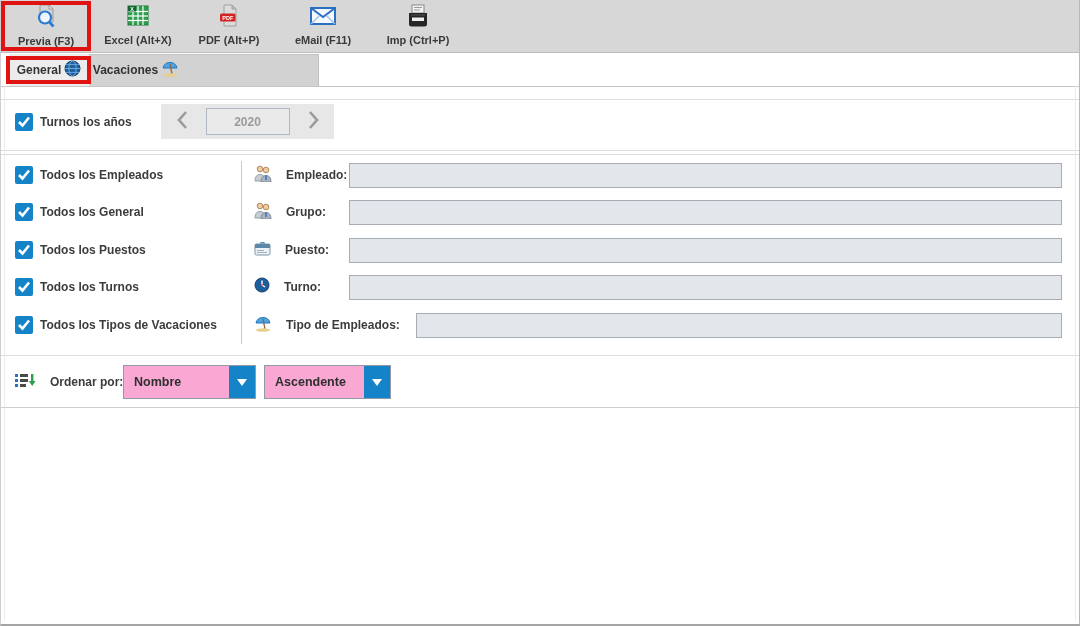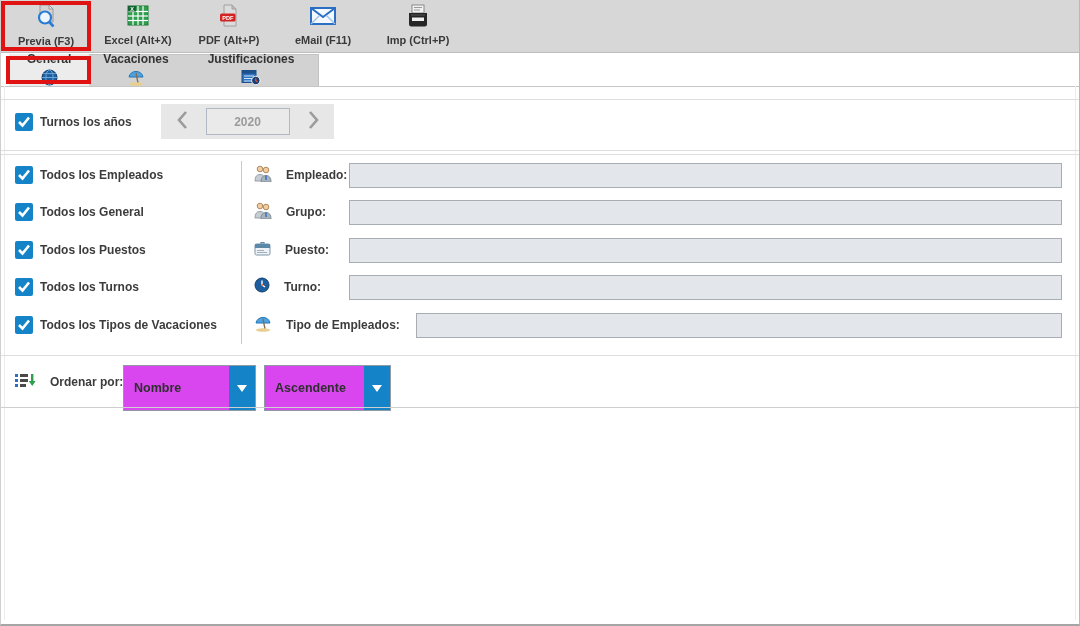--- a/index.html
+++ b/index.html
@@ -7,36 +7,36 @@
     border-left:1px solid #cfcfcf;border-right:1px solid #b9b9b9;border-bottom:2px solid #a5a5a5;
     font-family:"Liberation Sans",sans-serif;overflow:hidden;}
   
   .toolbar{position:absolute;left:0;top:0;right:0;height:53px;background:#d7d7d7;border-bottom:1px solid #bdbdbd;box-sizing:border-box;}
   .tb-btn{position:absolute;top:2px;width:88px;height:48px;display:flex;flex-direction:column;align-items:center;justify-content:space-between;padding:2px 0 4px;box-sizing:border-box;cursor:default;}
   .tb-label{font-size:11px;font-weight:bold;color:#3a3a3a;white-space:nowrap;}
   
   .annot{position:absolute;border:4px solid #e11212;box-sizing:border-box;pointer-events:none;z-index:50;}
   
   .tabstrip{position:absolute;left:8px;top:54px;width:310px;height:32px;background:#d2d2d2;border:1px solid #c2c2c2;border-bottom:none;box-sizing:border-box;}
-  .tab{position:absolute;top:54px;height:32px;display:flex;align-items:center;justify-content:center;gap:3px;font-size:12px;font-weight:bold;color:#333;box-sizing:border-box;flex-direction:column;}
+  .tab{position:absolute;top:54px;height:32px;display:flex;align-items:center;justify-content:center;gap:3px;font-size:12px;font-weight:bold;color:#333;box-sizing:border-box;}
   .tab.active{background:#ececec;}
   .hline{position:absolute;left:0;right:0;height:1px;background:#dedede;}
   
   .checkbox{width:18px;height:18px;background:#1583c7;border-radius:2px;display:flex;align-items:center;justify-content:center;flex:none;}
   .lbl{font-size:12px;font-weight:bold;color:#3c3c3c;white-space:nowrap;}
   .cb-row{position:absolute;left:14px;display:flex;align-items:center;gap:7px;height:18px;}
   .year-panel{position:absolute;left:160px;top:104px;width:173px;height:35px;background:#e7e7e7;display:flex;align-items:center;justify-content:space-between;padding:0 12px;box-sizing:border-box;}
   .year-btn{width:18px;height:22px;display:flex;align-items:center;justify-content:center;cursor:default;}
   .year-input{width:84px;height:27px;background:#eaeaea;border:1px solid #b0b8c4;color:#9b9b9b;text-align:center;font-size:12px;font-weight:bold;font-family:"Liberation Sans",sans-serif;box-sizing:border-box;}
   
   .vdivider{position:absolute;left:240px;top:161px;width:1px;height:183px;background:#c9c9c9;}
   .field-label{position:absolute;display:flex;align-items:center;gap:14px;height:20px;}
   .field-input{position:absolute;height:25px;background:#e3e6ea;border:1px solid #a8adb3;box-sizing:border-box;font-family:"Liberation Sans",sans-serif;font-size:12px;color:#444;padding:0 6px;}
   
-  .dropdown{position:absolute;top:365px;height:46px;background:#d946ef;border:1px solid #8f9aa4;box-sizing:border-box;display:flex;align-items:stretch;cursor:default;text-align:right;}
+  .dropdown{position:absolute;top:365px;height:34px;background:#f9a8d4;border:1px solid #8f9aa4;box-sizing:border-box;display:flex;align-items:stretch;cursor:default;text-align:right;}
   .dd-text{flex:1;display:flex;align-items:center;padding-left:10px;font-size:12.5px;font-weight:bold;color:#2f2f2f;white-space:nowrap;}
   .dd-arrow{width:26px;background:#1583c7;display:flex;align-items:center;justify-content:center;flex:none;}
   .content-frame{position:absolute;left:3px;right:3px;top:86px;bottom:4px;border-left:1px solid #ececec;border-right:1px solid #ececec;pointer-events:none;}
 </style>
 </head>
 <body>
 
 <div class="window">
 
   <div class="toolbar">
@@ -124,36 +124,20 @@
   <div class="tab sep-r" style="left:88px;width:94px">
     <span>Vacaciones</span>
     <span>
       <svg width="18" height="17" viewBox="0 0 18 17">
         <path d="M2 8 A7.2 7.2 0 0 1 16 8 Z" fill="#4da3e2" stroke="#2277b8"></path>
         <line x1="9" y1="4" x2="11" y2="14" stroke="#8a6a4a" stroke-width="1.3"></line>
         <ellipse cx="9" cy="15" rx="7" ry="1.8" fill="#e9cf8f"></ellipse>
       </svg>
     </span>
   </div>
-  <div class="tab" style="left:182px;width:136px">
-    <span>Justificaciones</span>
-    <span>
-      <svg width="20" height="17" viewBox="0 0 20 17">
-        <rect x="1" y="1.5" width="14" height="12" fill="#2f74c0" stroke="#1d4f8a"></rect>
-        <rect x="1" y="1.5" width="14" height="3.2" fill="#1d4f8a"></rect>
-        <g stroke="#cfe2f5" stroke-width="1">
-          <line x1="3" y1="7" x2="13" y2="7"></line>
-            <line x1="3" y1="9.5" x2="13" y2="9.5"></line>
-            <line x1="3" y1="12" x2="13" y2="12"></line>
-        </g>
-        <circle cx="14.8" cy="11.5" r="4.2" fill="#1b3f74" stroke="#fff" stroke-width="0.9"></circle>
-        <path d="M14.8 9.3 v2.4 l1.8 1" stroke="#ff5a2a" stroke-width="1.1" fill="none"></path>
-      </svg>
-    </span>
-  </div>
   <div class="annot" style="left:5px;top:56px;width:85px;height:28px"></div>
   <div class="hline" style="top:86px;background:#c6c6c6"></div>
   <div class="content-frame"></div>
 
   <div class="hline" style="top:99px"></div>
   <div class="cb-row" style="top:113px">
     <span class="checkbox">
       <svg width="14" height="12" viewBox="0 0 14 12">
           <polyline points="2,6 5.5,9.5 12,1.5" fill="none" stroke="#fff" stroke-width="2.6"></polyline>
         </svg>

